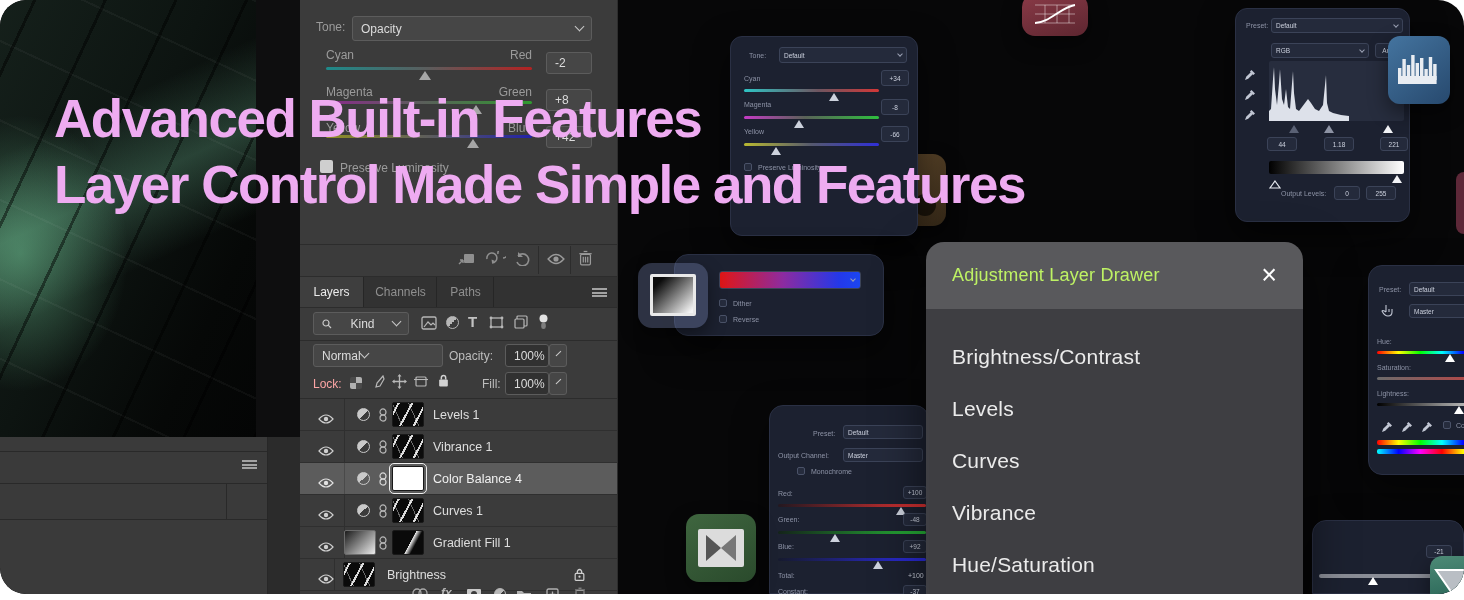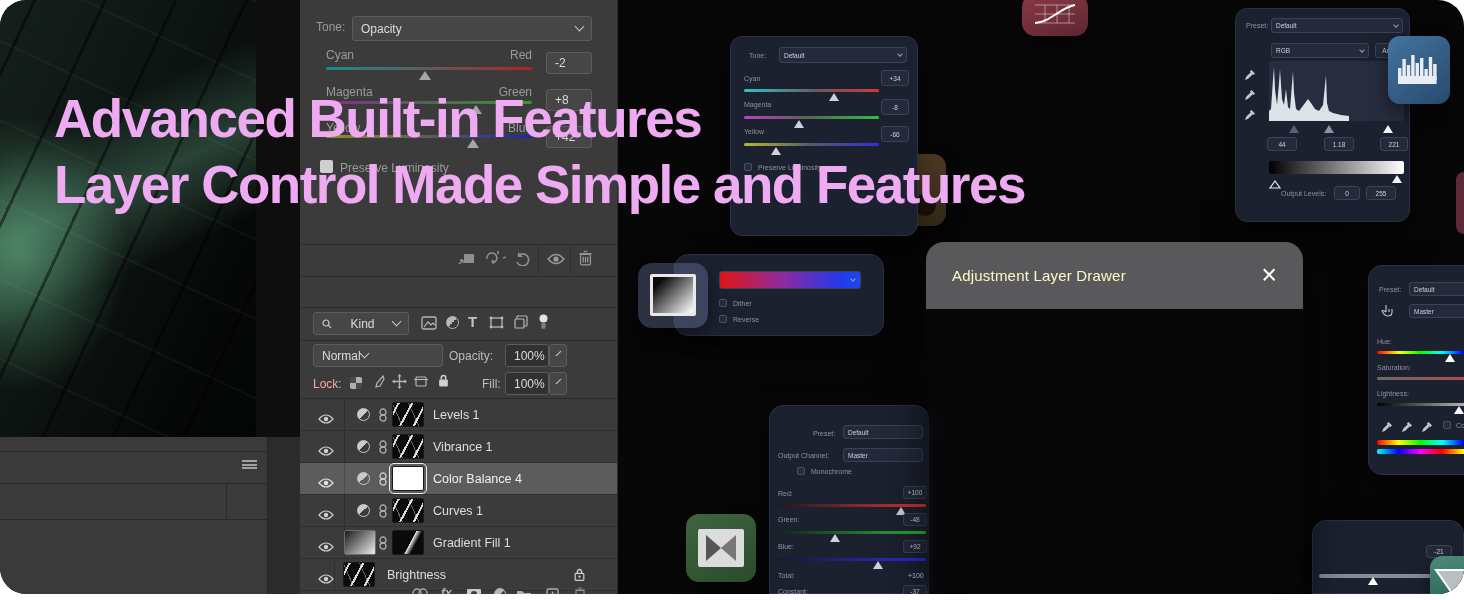--- a/index.html
+++ b/index.html
@@ -55,21 +55,21 @@
 .nv{position:absolute;background:#1c2130;border:1px solid #2a3044;border-radius:12px;box-shadow:0 14px 34px rgba(0,0,0,.55);z-index:30}
 .nlbl{position:absolute;color:#8d93a6;font-size:7px}
 .nbox{position:absolute;background:#242a3b;border:1px solid #3b4358;border-radius:3px;color:#ccd1de;font-size:6.5px;display:flex;align-items:center;padding:0 4px}
 .ntrack{position:absolute;height:3px;border-radius:2px}
 .ntri{position:absolute;width:0;height:0;border-left:5px solid transparent;border-right:5px solid transparent;border-bottom:8px solid #cdd2dd}
 .nchk{position:absolute;width:8px;height:8px;border:1px solid #4a5268;border-radius:2px;background:#262c3d}
 .nchev{position:absolute;width:4px;height:4px;border-right:1px solid #9aa0b2;border-bottom:1px solid #9aa0b2;transform:rotate(45deg)}
 
 .drawer{position:absolute;left:926px;top:242px;width:377px;height:352px;z-index:50;border-radius:18px 18px 0 0;overflow:hidden;box-shadow:0 18px 50px rgba(0,0,0,.6);backdrop-filter:blur(8px)}
 .drawer-head{position:absolute;left:0;top:0;width:100%;height:67px;background:rgba(94,94,97,.95);display:flex;align-items:center;justify-content:space-between;padding:0 26px}
-.drawer-title{color:#fef9c3;font-size:15px;letter-spacing:.2px}
+.drawer-title{color:#bef264;font-size:18px;letter-spacing:.2px}
 .drawer-close{color:#fff;font-size:27px;line-height:1;cursor:pointer}
 .drawer-body{position:absolute;left:0;top:67px;width:100%;height:285px;background:rgba(66,66,70,.94)}
 .drawer-item{position:absolute;left:26px;height:26px;color:#ebebeb;font-size:21px;letter-spacing:.2px}
 
 .appic{position:absolute;border-radius:13px;box-shadow:0 8px 20px rgba(0,0,0,.45)}
 </style>
 </head>
 <body>
 
 <div class="page">
@@ -152,20 +152,32 @@
             <rect x="2" y="3.5" width="8" height="8.5" rx="1" fill="none" stroke="#9a9a9a"></rect>
             <line x1="1" y1="3" x2="11" y2="3" stroke="#9a9a9a"></line>
             <line x1="4.5" y1="1.2" x2="7.5" y2="1.2" stroke="#9a9a9a"></line>
             <line x1="4.2" y1="5.5" x2="4.2" y2="10.2" stroke="#9a9a9a"></line>
             <line x1="6" y1="5.5" x2="6" y2="10.2" stroke="#9a9a9a"></line>
             <line x1="7.8" y1="5.5" x2="7.8" y2="10.2" stroke="#9a9a9a"></line>
           </svg>
         </span>
     <div class="hline" style="top:276px"></div>
 
+    <div class="tabs">
+      <div class="tab active" style="left:0;width:64px">
+            <span>Layers</span>
+          </div>
+      <div class="tab" style="left:65px;width:72px">
+            <span>Channels</span>
+          </div>
+      <div class="tab" style="left:138px;width:56px">
+            <span>Paths</span>
+          </div>
+      <div class="burger" style="right:10px;top:11px"></div>
+    </div>
     <div class="hline" style="top:307px"></div>
 
     <div class="psbox" style="left:13px;top:312px;width:96px;height:23px;justify-content:space-between">
       <svg width="10" height="10" viewBox="0 0 10 10">
             <circle cx="4" cy="4" r="3" fill="none" stroke="#c9c9c9" stroke-width="1.2"></circle>
             <line x1="6.2" y1="6.2" x2="9" y2="9" stroke="#c9c9c9" stroke-width="1.2"></line>
           </svg>
       <span>Kind</span>
           <span class="chev"></span>
     </div>
@@ -594,16 +606,23 @@
           <polygon points="2,2 38,2 20,28" fill="#b9bec4" stroke="#fff" stroke-width="2"></polygon>
         </svg>
   </div>
   <div class="abs" style="left:1456px;top:172px;width:8px;height:62px;border-radius:8px 0 0 8px;background:#5d2838;z-index:25"></div>
 
   <div class="drawer">
     <div class="drawer-head">
       <span class="drawer-title">Adjustment Layer Drawer</span>
       <span class="drawer-close">×</span>
     </div>
+    <div class="drawer-body">
+      <span class="drawer-item" style="top:36px">Brightness/Contrast</span>
+      <span class="drawer-item" style="top:88px">Levels</span>
+      <span class="drawer-item" style="top:140px">Curves</span>
+      <span class="drawer-item" style="top:192px">Vibrance</span>
+      <span class="drawer-item" style="top:244px">Hue/Saturation</span>
+    </div>
   </div>
 
 </div>
 </div>
 
 </body></html>

